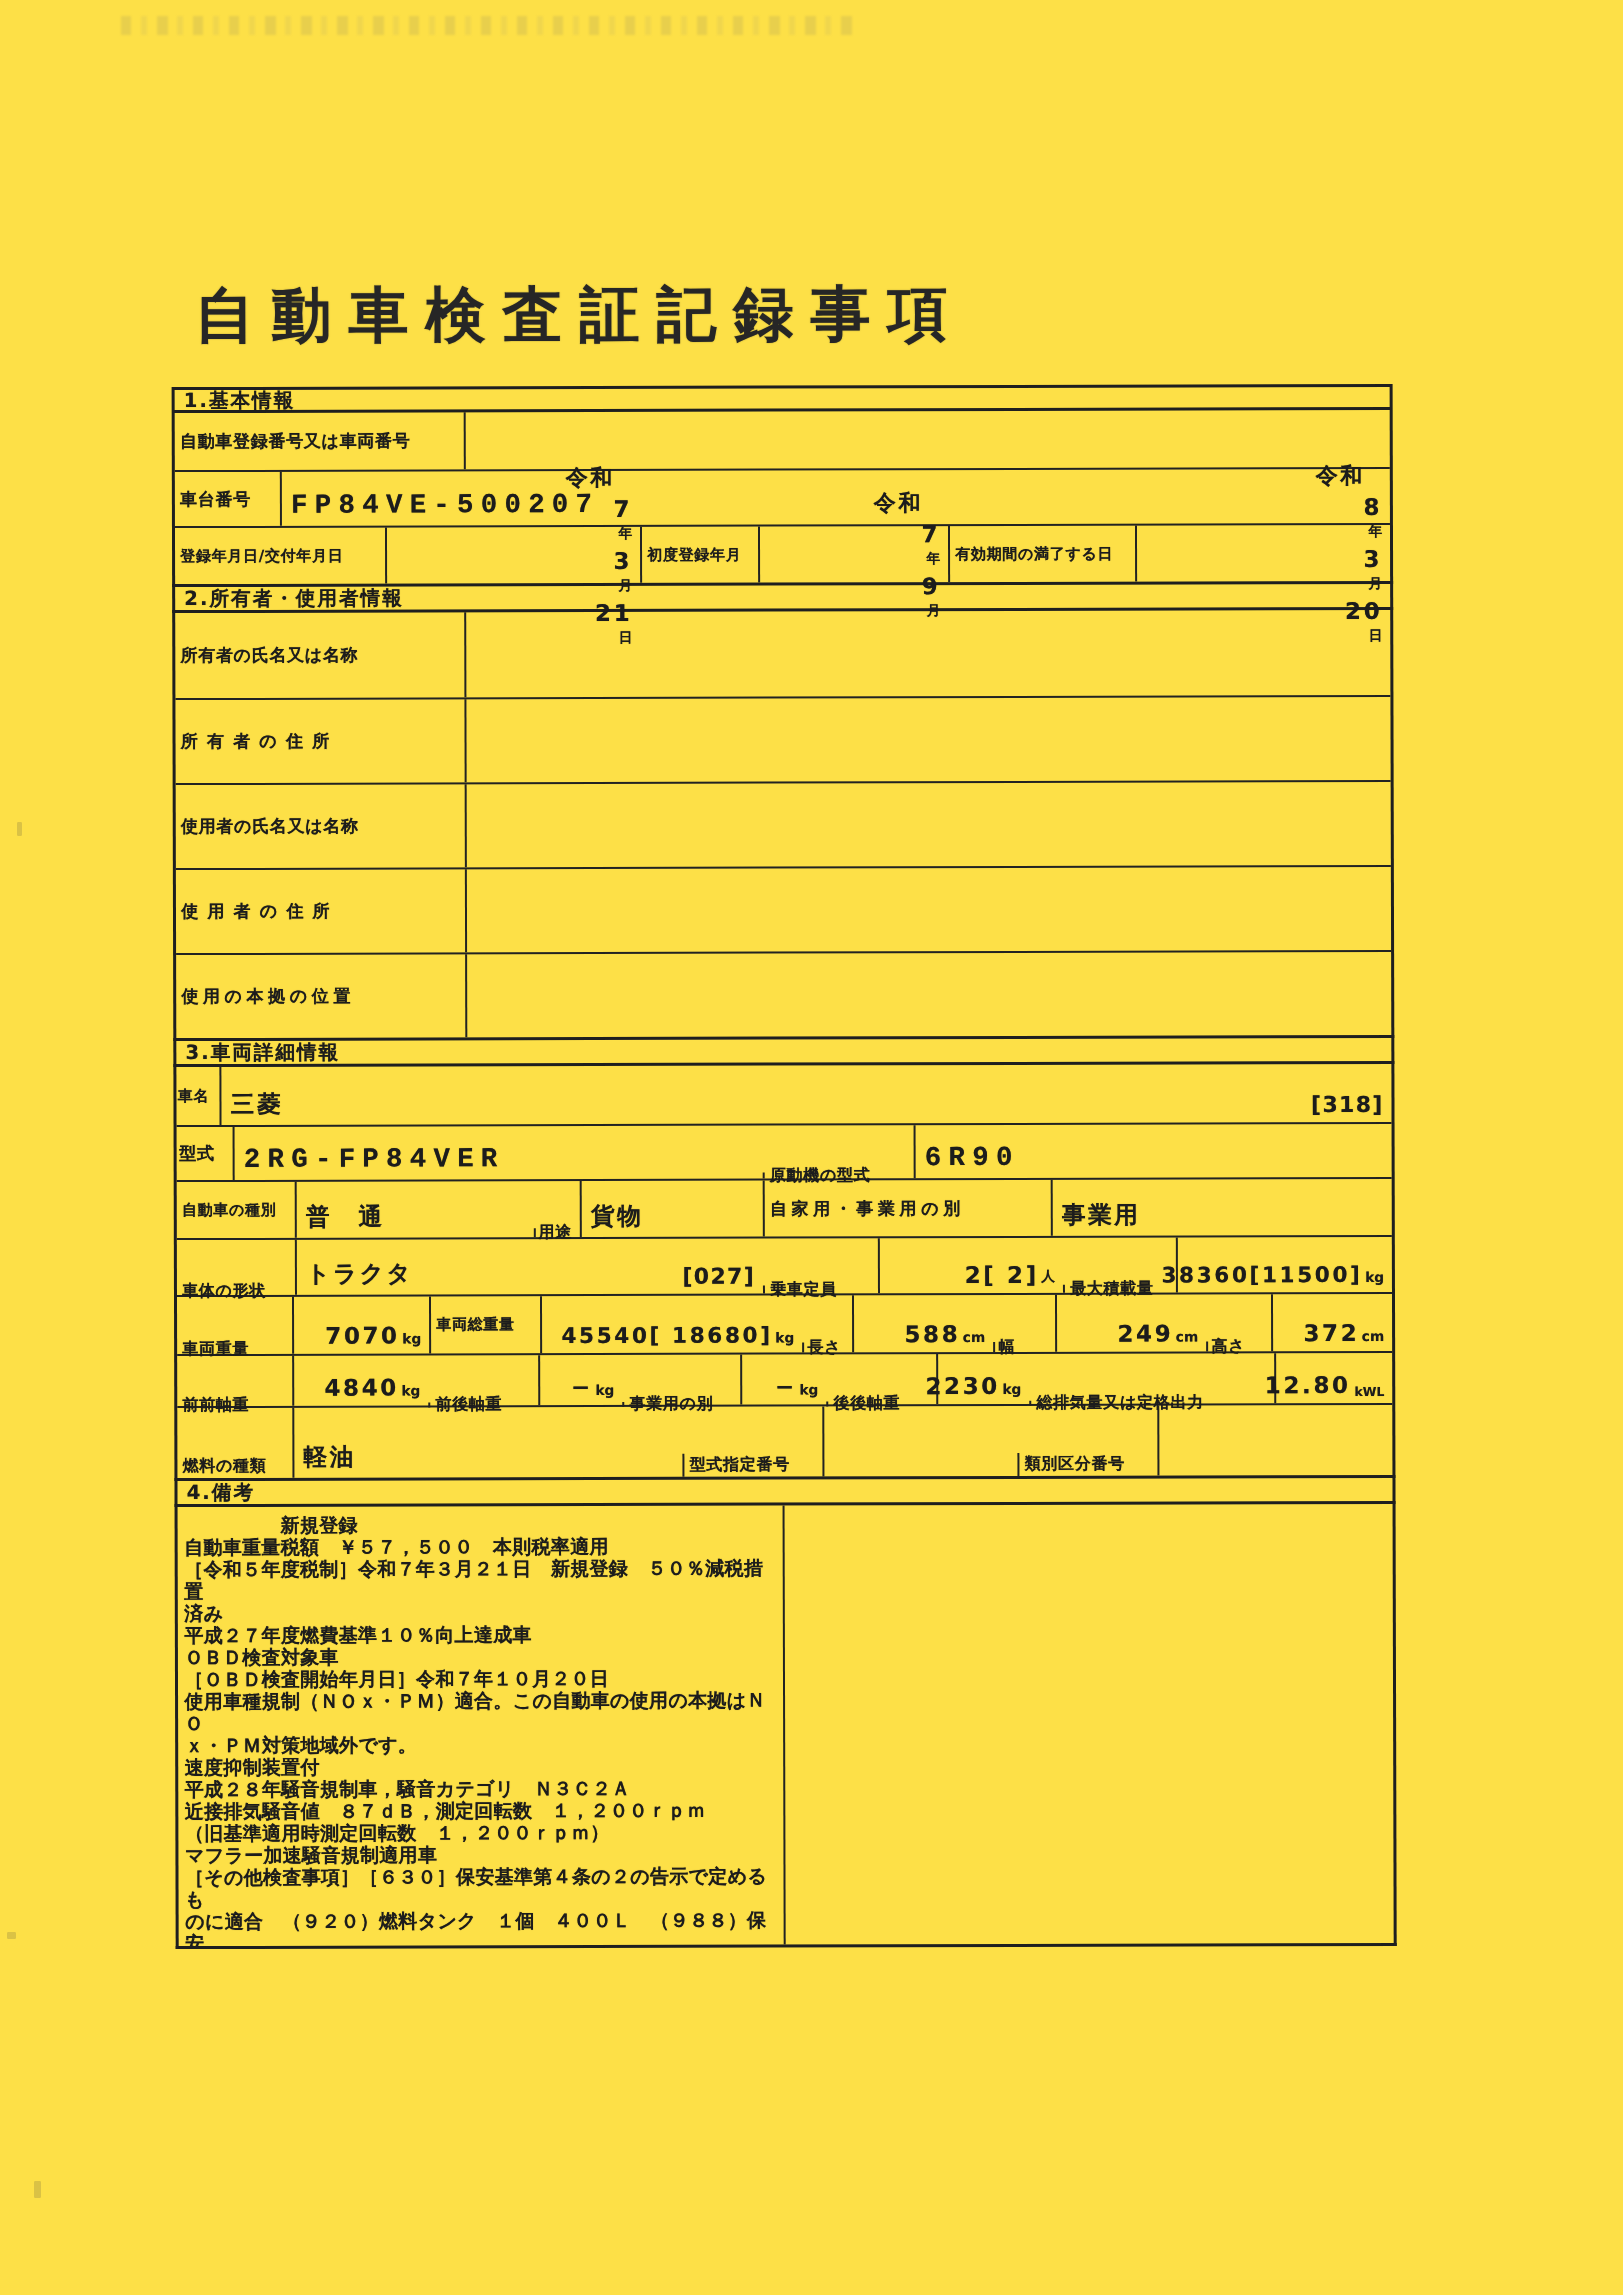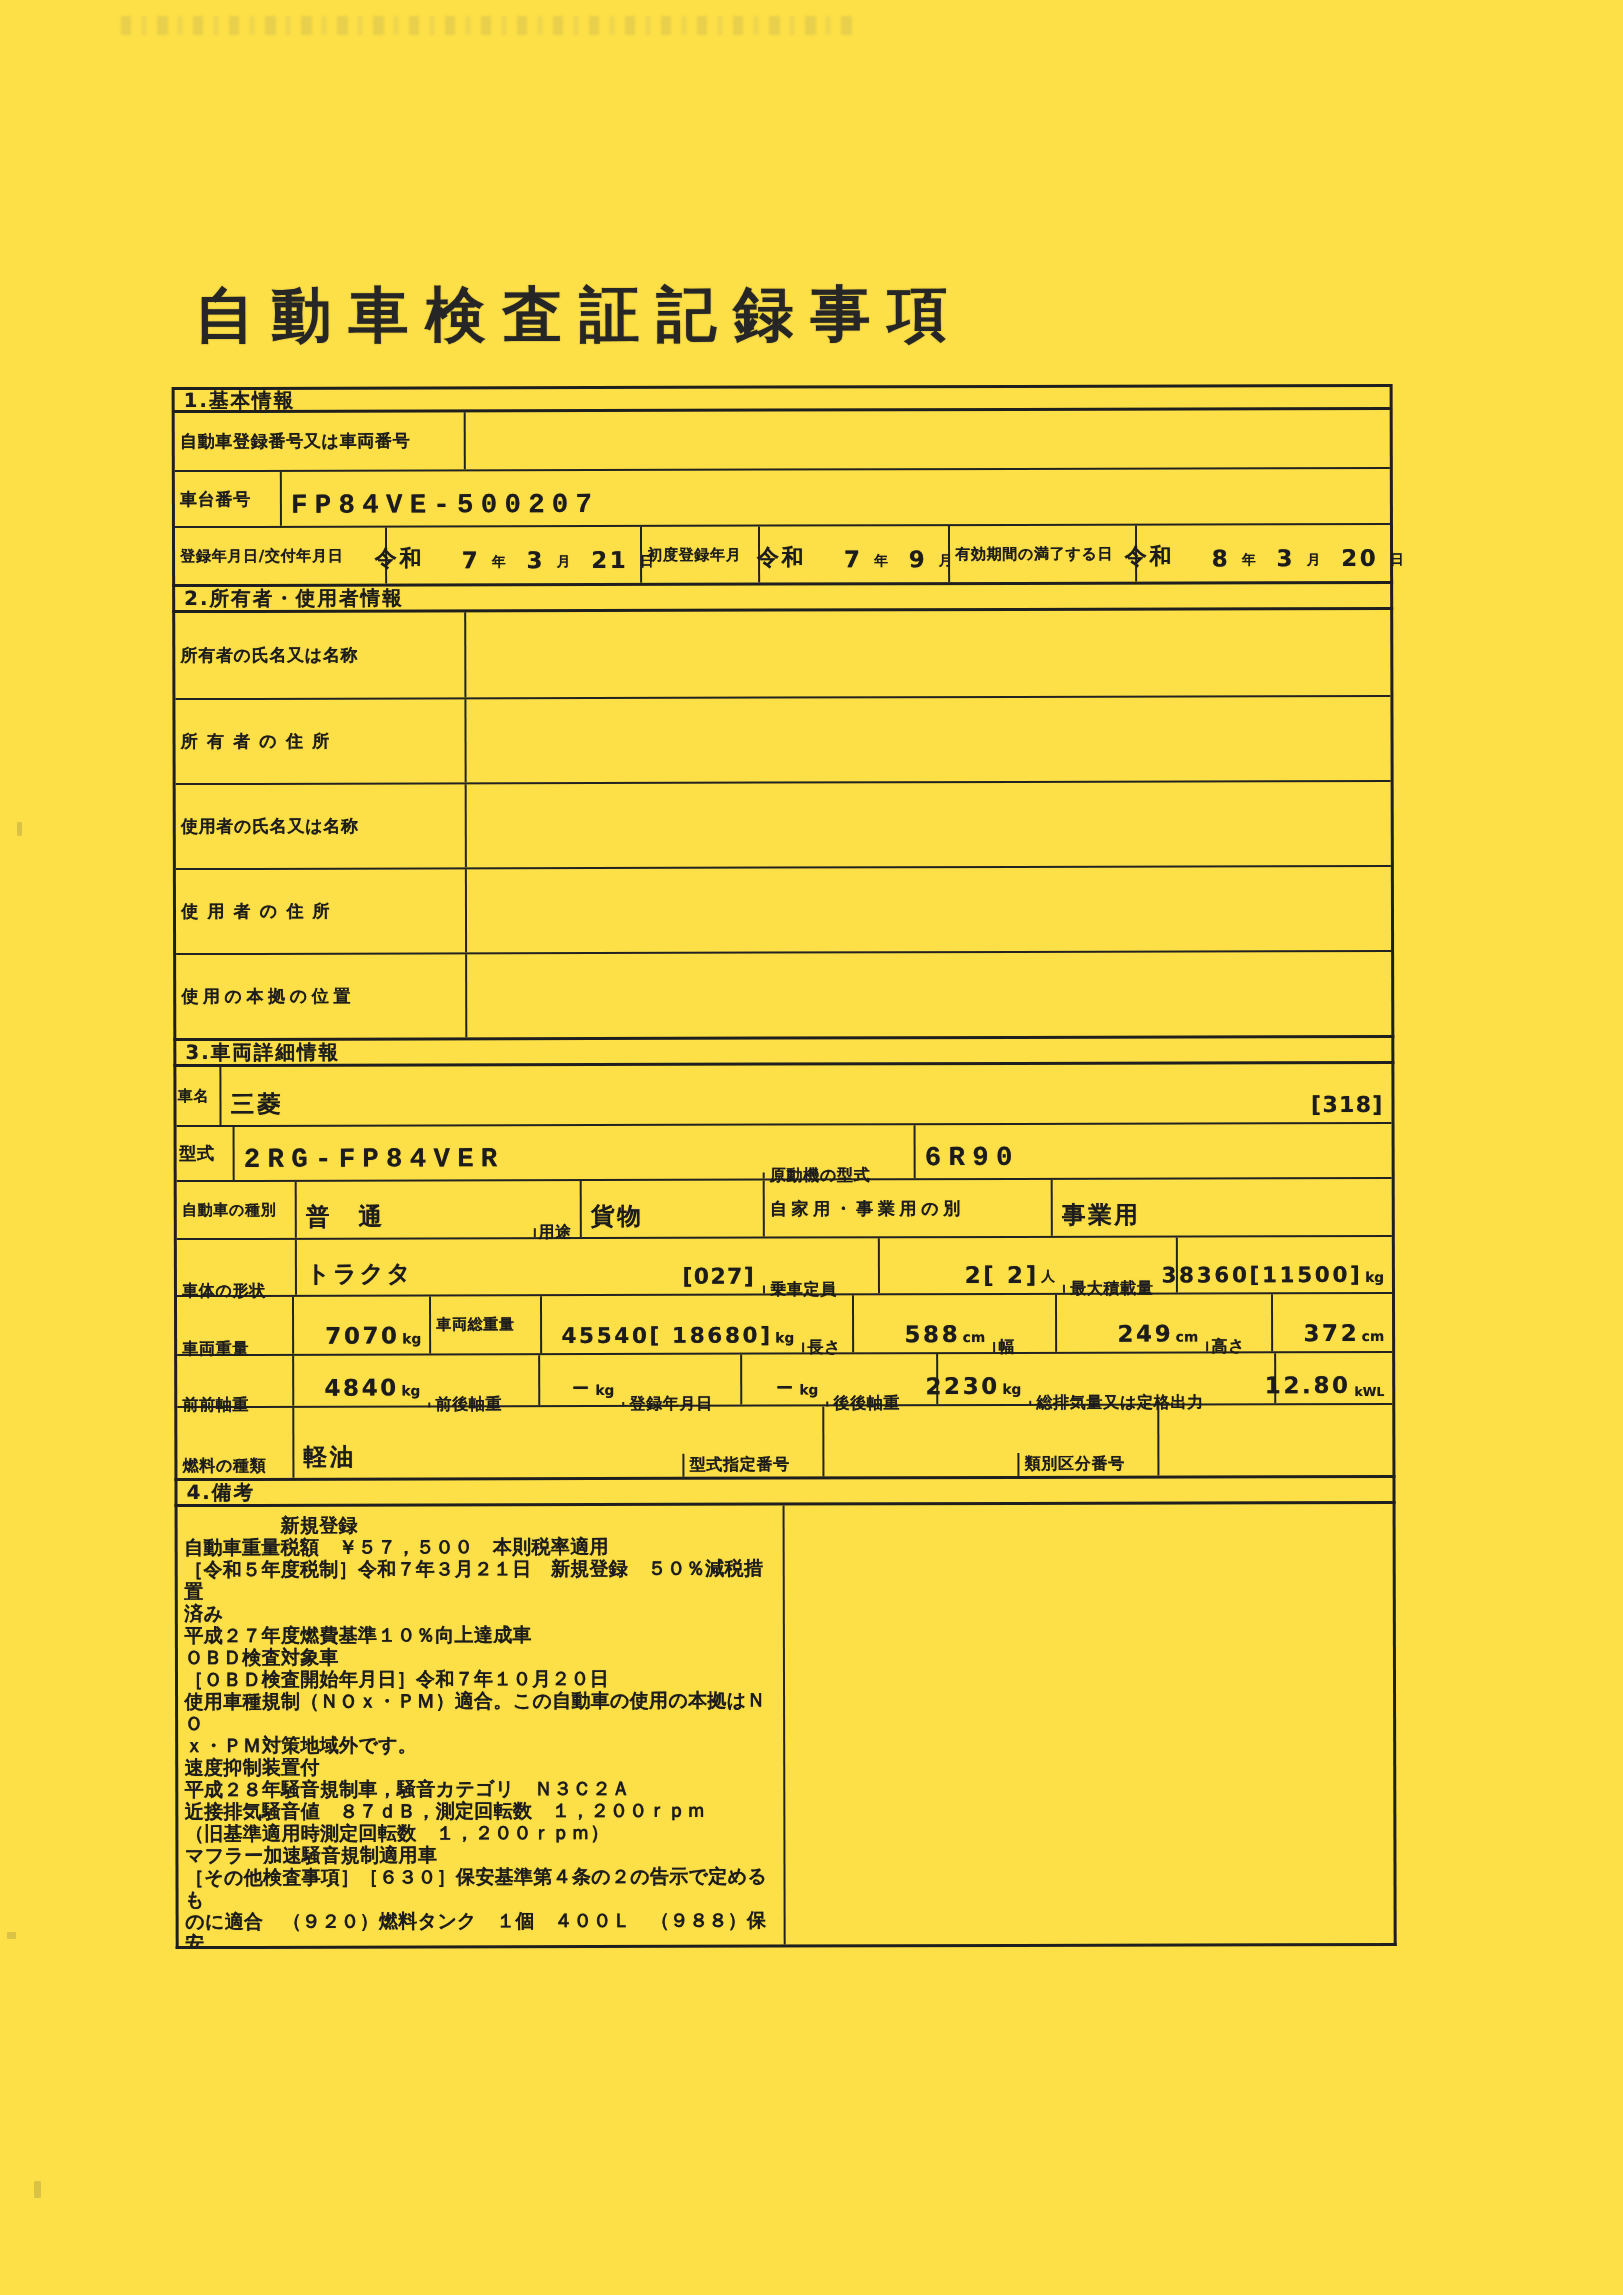--- a/index.html
+++ b/index.html
@@ -43,21 +43,21 @@
     text-shadow:0 0 0.7px rgba(25,25,25,.6);
     white-space:nowrap;
   }
   .val.right{justify-content:flex-end;}
   .val.between{justify-content:space-between;}
   .val.center{justify-content:center;}
   .mono{font-family:"Liberation Mono", monospace; font-size:27.5px; letter-spacing:7.2px;}
   .num{font-size:23px; font-weight:700;}
   .unit{font-size:13.7px; font-weight:700; margin-left:2.6px; padding-bottom:2px; align-self:flex-end; letter-spacing:0;}
   .unit-stack{display:inline-flex; flex-direction:row; font-size:12.4px; line-height:1.05; font-weight:700; margin-left:3.9px; letter-spacing:0; align-self:flex-end; padding-bottom:0;}
-  .date-cell{align-items:flex-end; gap:9px; padding-bottom:10px;}
+  .date-cell{align-items:flex-end; gap:3px; padding-bottom:1px;flex-direction:column;}
   .date-cell .era{font-size:22px; font-weight:700; margin-right:17px;}
   .date-cell .num{margin-left:11.8px;}
   .code{font-size:22px; font-weight:700; letter-spacing:1.3px;}
   .remarks-box{border:3.3px solid #1f1f1f; border-top:0; height:442px; display:flex; box-sizing:border-box;}
   .remarks-text{
     width:605px; padding:6.5px 3.9px 3.9px 6.5px; box-sizing:border-box;
     font-size:19px; font-weight:700; line-height:22px; letter-spacing:0.3px;
     text-shadow:0 0 0.7px rgba(25,25,25,.6);
     white-space:pre-wrap; overflow:hidden;
   }
@@ -227,21 +227,21 @@
           <div class="cell lbl small" style="width:115px">前前軸重</div>
           <div class="cell val right" style="width:136px">
             <span class="num">4840</span>
               <span class="unit">kg</span>
           </div>
           <div class="cell lbl small" style="width:110px">前後軸重</div>
           <div class="cell val right" style="width:84px">
             <span class="num">−</span>
               <span class="unit">kg</span>
           </div>
-          <div class="cell lbl small" style="width:118px">登録年月日</div>
+          <div class="cell lbl small" style="width:118px">事業用の別</div>
           <div class="cell val right" style="width:86px">
             <span class="num">−</span>
               <span class="unit">kg</span>
           </div>
           <div class="cell lbl small" style="width:110px">後後軸重</div>
           <div class="cell val right" style="width:93px">
             <span class="num">2230</span>
               <span class="unit">kg</span>
           </div>
           <div class="cell lbl small" style="width:245px">総排気量又は定格出力</div>

